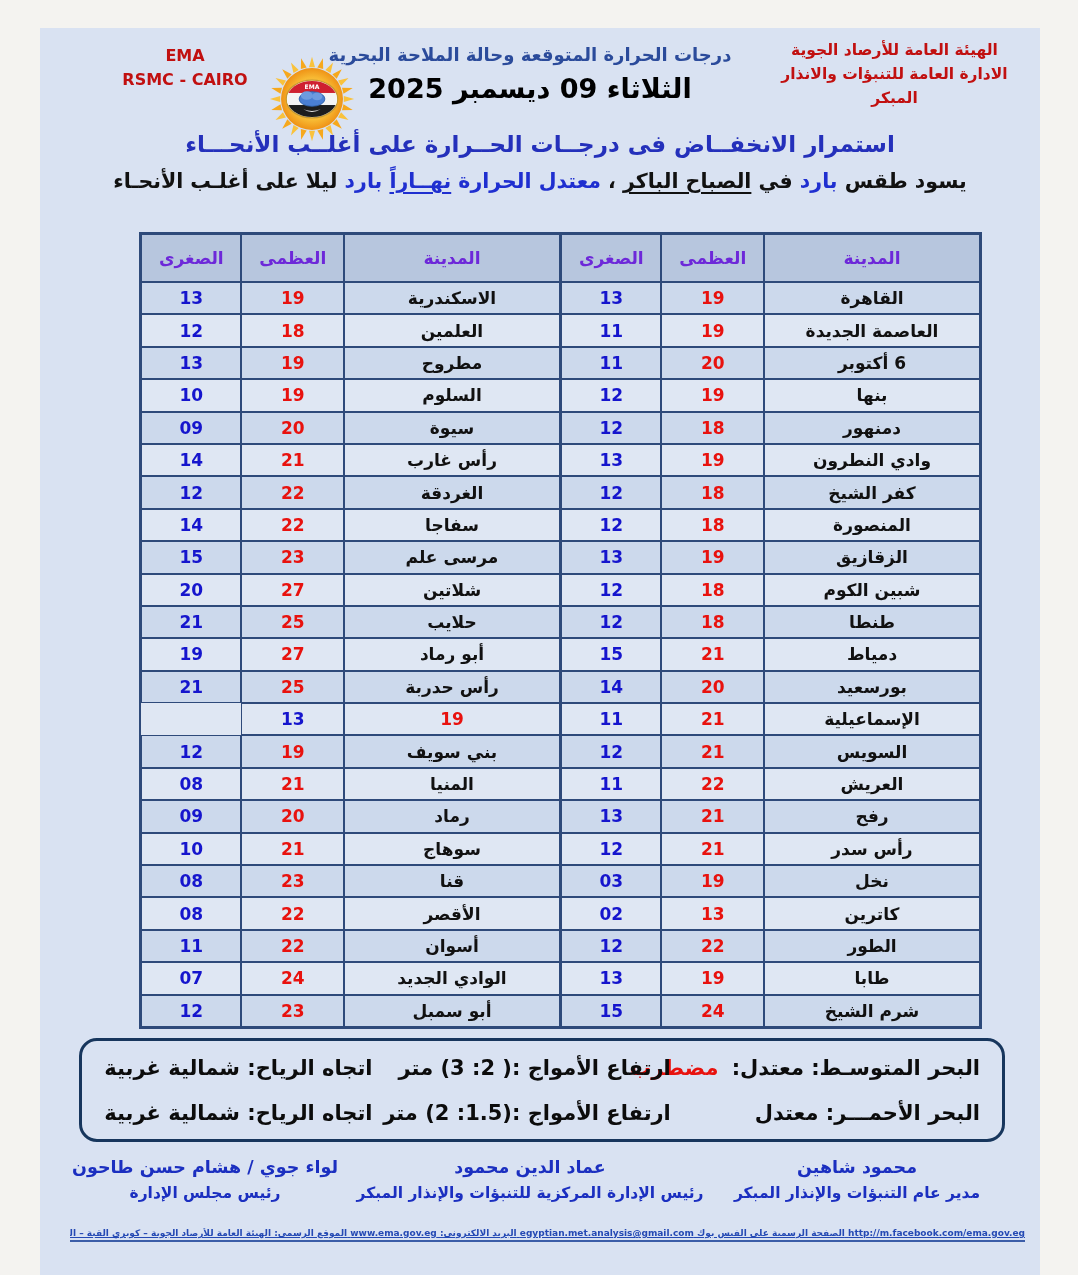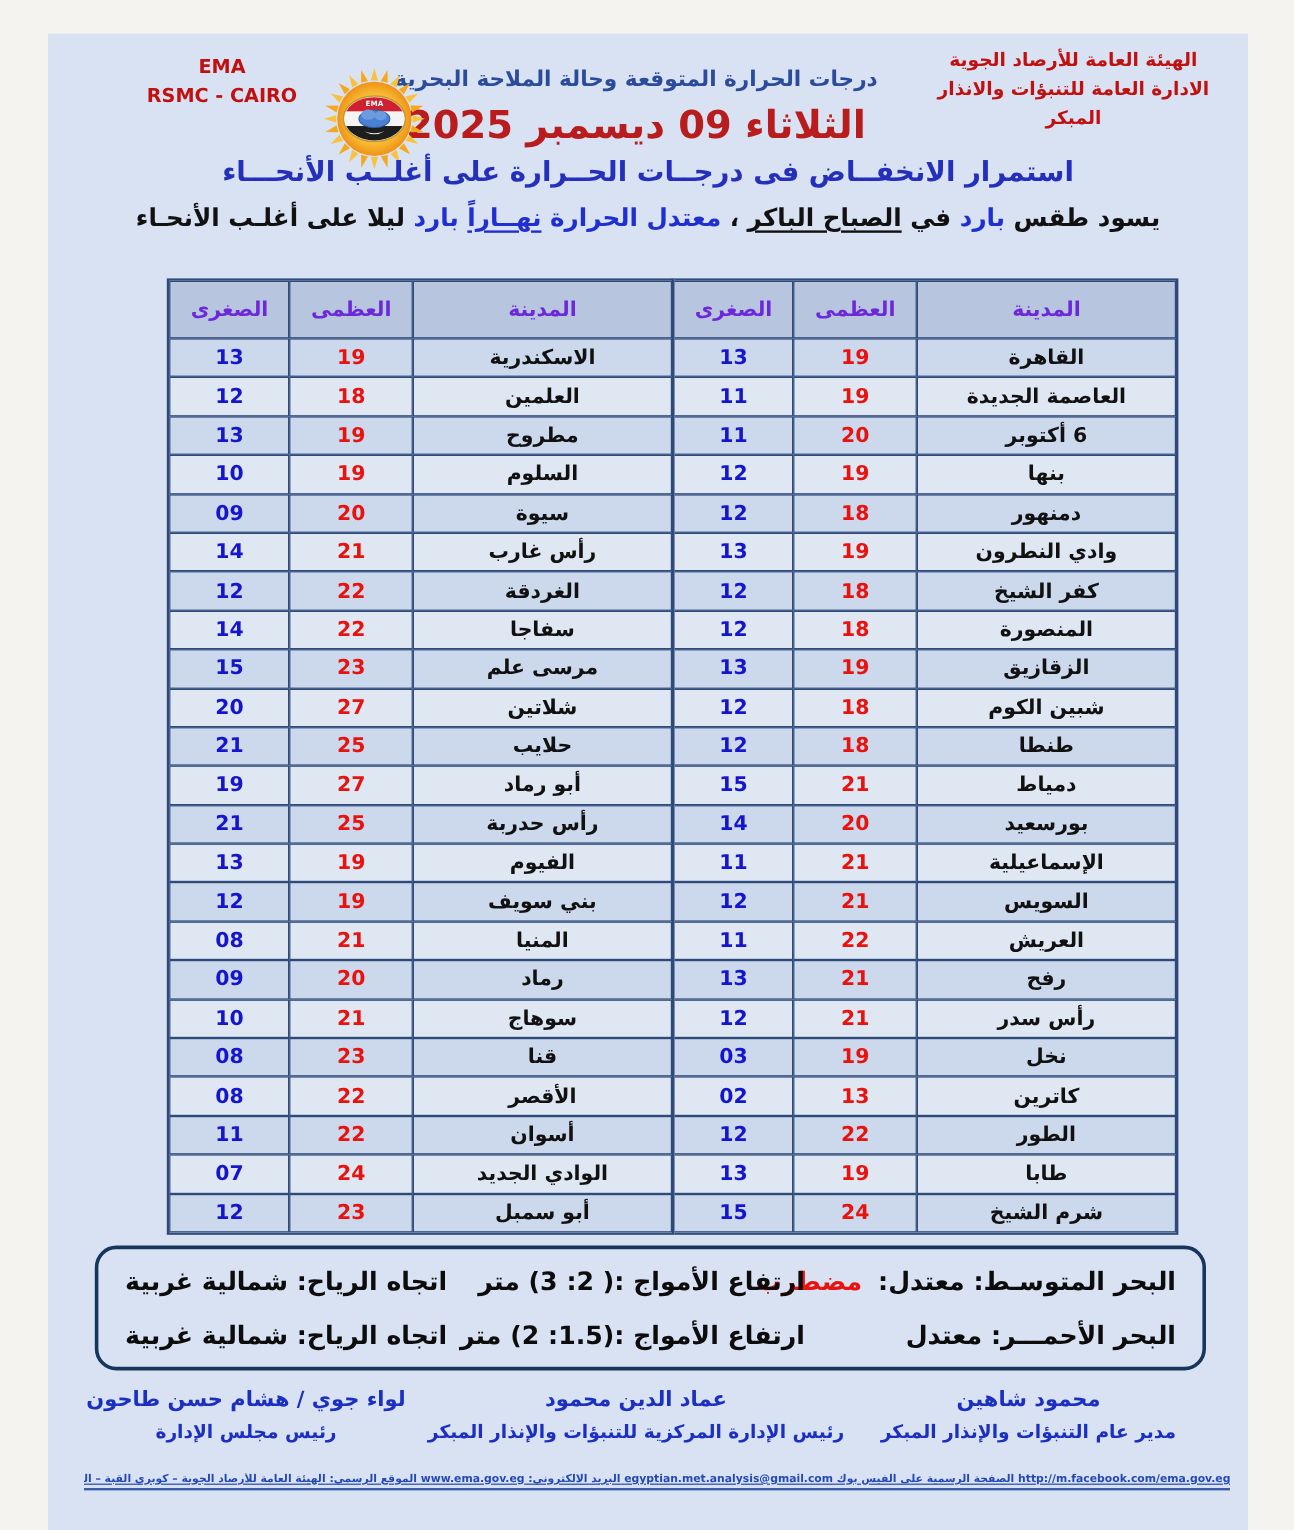--- a/index.html
+++ b/index.html
@@ -9,23 +9,23 @@
     font-family:"DejaVu Sans", sans-serif;
     font-weight:700;
   }
   .doc{
     position:absolute;left:40px;top:28px;width:1000px;height:1247px;
     background:#d9e2f2;direction:rtl;
   }
   
   .org{position:absolute;top:10px;right:18px;width:255px;text-align:center;
        color:#c11010;font-size:15.5px;line-height:1.55;}
-  .titleblock{position:absolute;top:28px;right:255px;width:510px;text-align:center;}
+  .titleblock{position:absolute;top:16px;right:255px;width:510px;text-align:center;}
   .title{color:#2b4b9b;font-size:18px;}
-  .date{color:#b91c1c;font-size:32px;margin-top:8px;letter-spacing:1px;}
+  .date{color:#000000;font-size:27px;margin-top:8px;letter-spacing:1px;}
   .ema{position:absolute;top:16px;left:60px;width:170px;text-align:center;
        color:#c11010;font-size:16px;line-height:1.5;}
   .logo{position:absolute;top:28px;right:685px;width:86px;height:86px;}
   
   .h1{position:absolute;top:103px;left:0;width:100%;text-align:center;
       color:#2430bb;font-size:23px;}
   .h2{position:absolute;top:141px;left:0;width:100%;text-align:center;
       color:#111;font-size:20.5px;}
   .h2 .b{color:#1f2fd0;}
   .h2 .u{text-decoration:underline;text-underline-offset:4px;text-decoration-thickness:2px;}
@@ -329,21 +329,20 @@
         <div class="cell city">أبو رماد</div>
         <div class="cell num max">27</div>
         <div class="cell num min">19</div>
       </div>
       <div class="trow dark">
         <div class="cell city">رأس حدربة</div>
         <div class="cell num max">25</div>
         <div class="cell num min">21</div>
       </div>
       <div class="trow">
-        <div class="cell city">الفيوم</div>
         <div class="cell num max">19</div>
         <div class="cell num min">13</div>
       </div>
       <div class="trow dark">
         <div class="cell city">بني سويف</div>
         <div class="cell num max">19</div>
         <div class="cell num min">12</div>
       </div>
       <div class="trow">
         <div class="cell city">المنيا</div>

